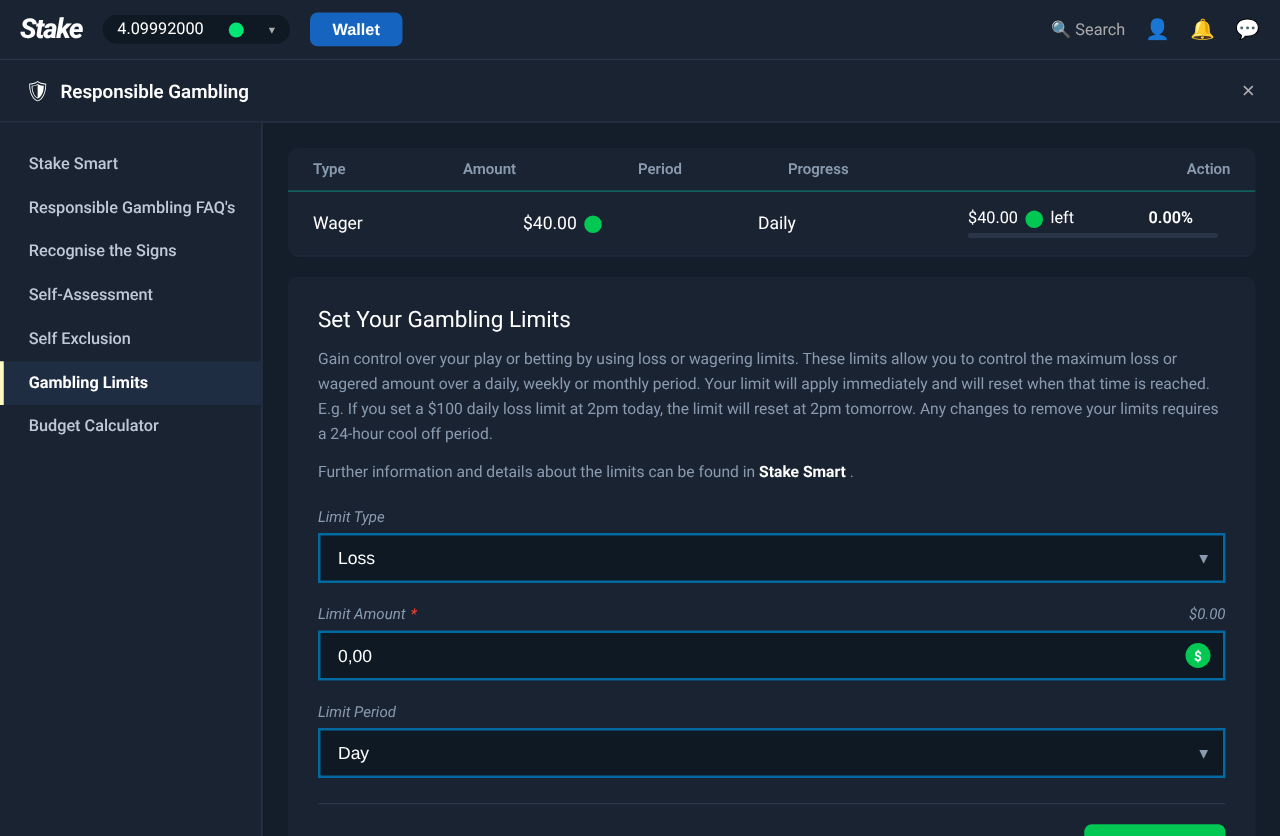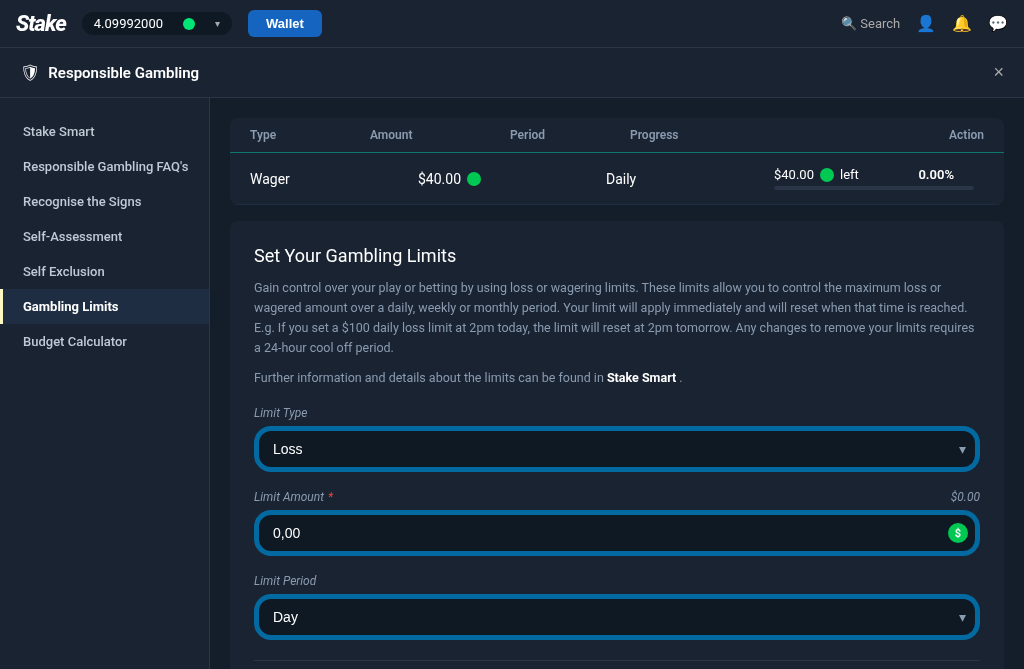--- a/index.html
+++ b/index.html
@@ -265,22 +265,22 @@
       display: flex;
       align-items: center;
       gap: 4px;
       font-style: italic;
     }
     .form-label .required { color: #f44336; }
     .form-label-right { margin-left: auto; color: #8a9bb0; }
     .form-select, .form-input {
       width: 100%;
       background: #0f1923;
-      border: 5px solid #0369a1;
-      border-radius: 17px;
+      border: 2px solid #0369a1;
+      border-radius: 0;
       color: #fff;
       font-size: 14px;
       padding: 10px 14px;
       appearance: none;
       outline: none;
       cursor: pointer;
     }
     .select-wrapper {
       position: relative;
     }

